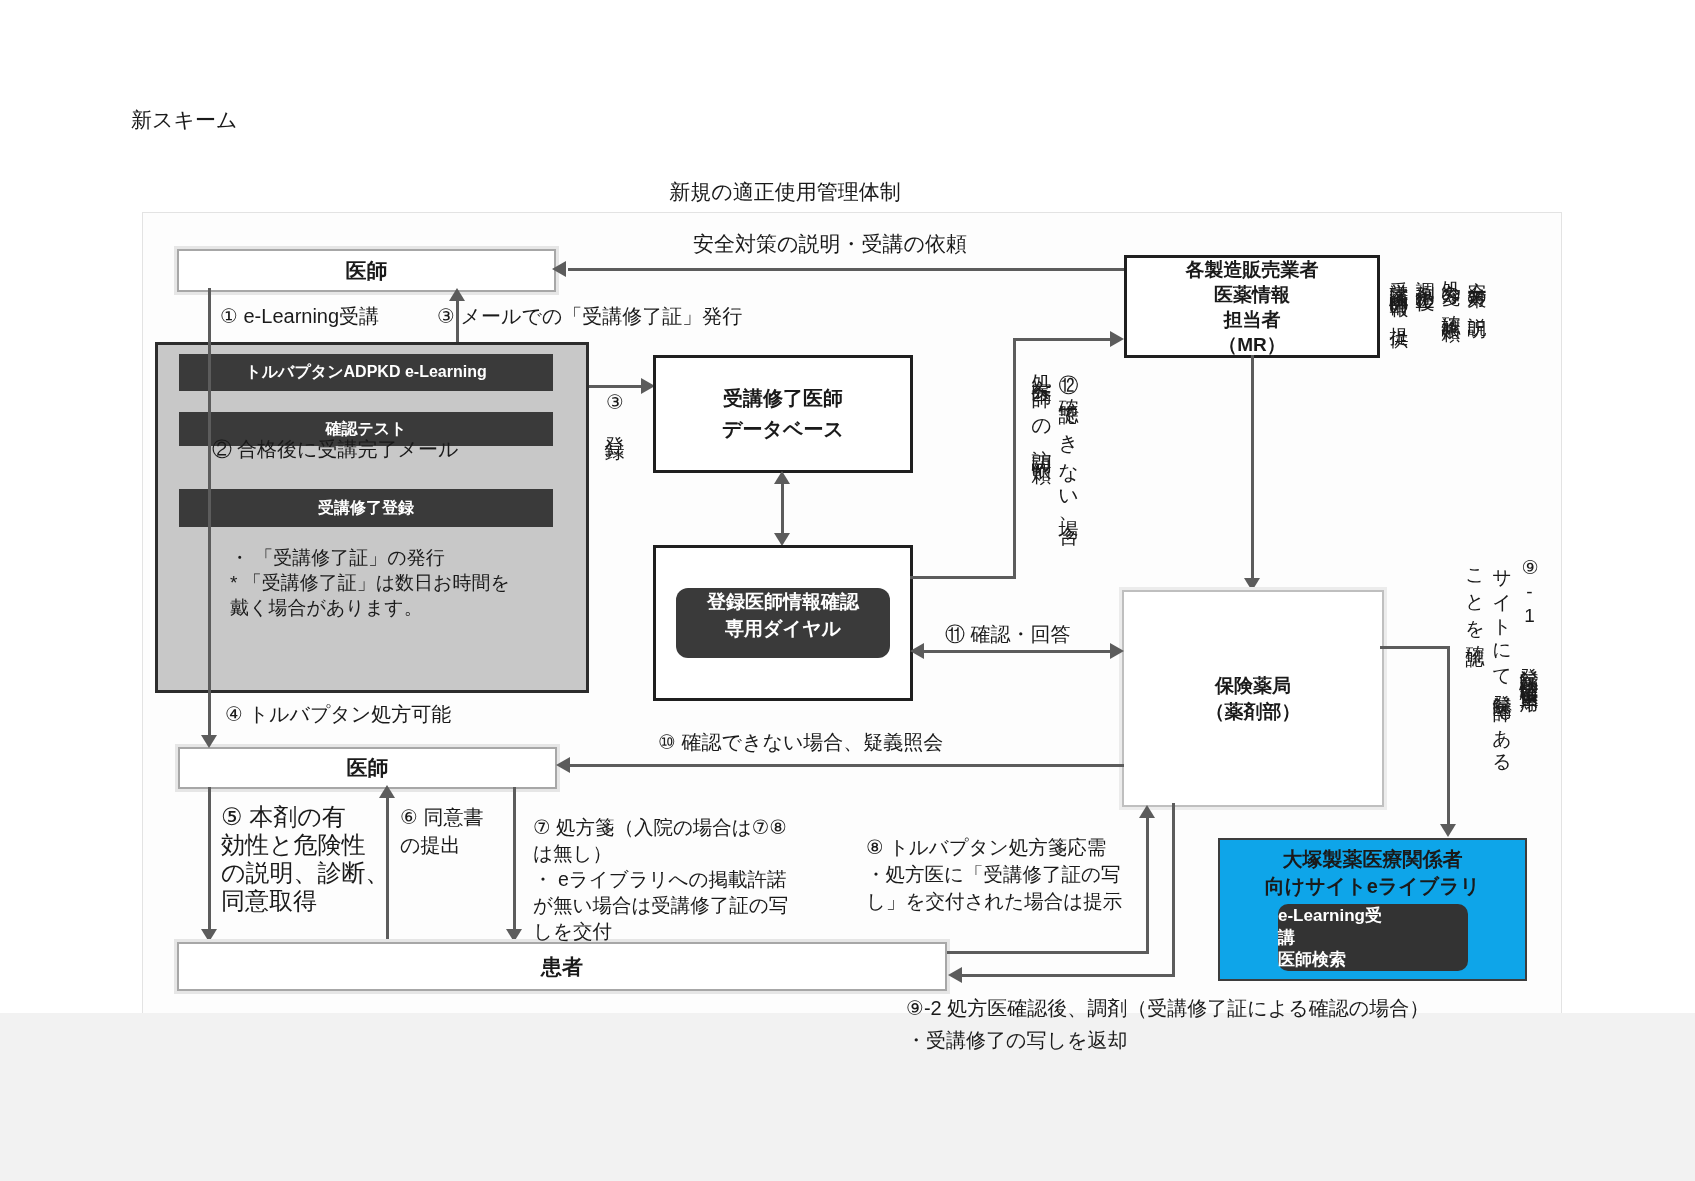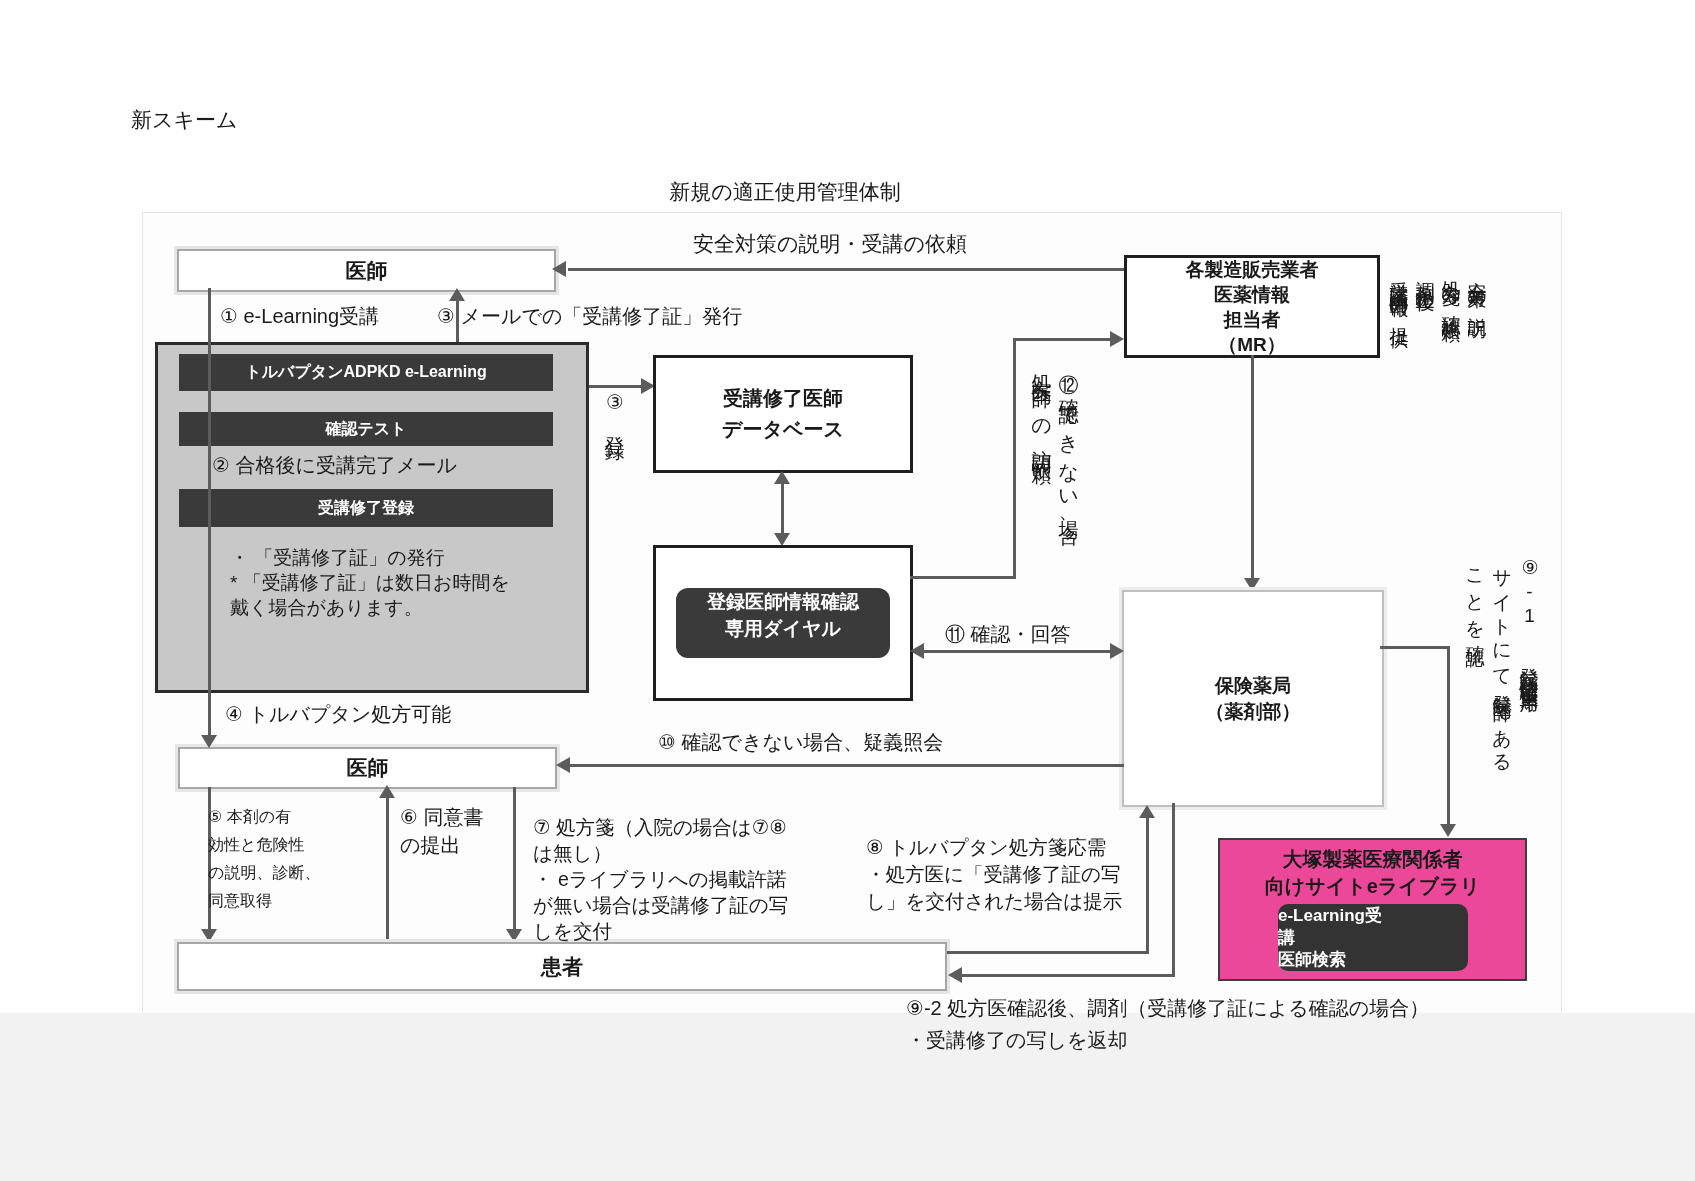--- a/index.html
+++ b/index.html
@@ -58,21 +58,21 @@
   <div class="vline" style="left:456px;top:300px;height:42px;"></div>
   <div class="ah ah-up" style="left:449px;top:288px;"></div>
 
   <div class="gray-panel" style="left:155px;top:342px;width:428px;height:345px;"></div>
   <div class="darkbar" style="left:179px;top:354px;width:374px;height:37px;">
     <span>トルバプタンADPKD e-Learning</span>
   </div>
   <div class="darkbar" style="left:179px;top:412px;width:374px;height:34px;">
     <span>確認テスト</span>
   </div>
-  <div class="lbl" style="left:212px;top:452px;">② 合格後に受講完了メール</div>
+  <div class="lbl" style="left:212px;top:436px;font-family:Liberation Serif, serif;">② 合格後に受講完了メール</div>
   <div class="darkbar" style="left:179px;top:489px;width:374px;height:38px;">
     <span>受講修了登録</span>
   </div>
   <div class="lbl small" style="left:230px;top:545px;">・ 「受講修了証」の発行</div>
   <div class="lbl small" style="left:230px;top:570px;">* 「受講修了証」は数日お時間を</div>
   <div class="lbl small" style="left:230px;top:595px;">戴く場合があります。</div>
 
   <div class="hline" style="left:586px;top:385px;width:58px;"></div>
   <div class="ah ah-right" style="left:641px;top:378px;"></div>
   <div class="vblock" style="left:602px;top:390px;height:120px;font-size:20px;letter-spacing:6px;">
@@ -149,21 +149,21 @@
   <div class="hline" style="left:570px;top:764px;width:554px;"></div>
   <div class="ah ah-left" style="left:556px;top:757px;"></div>
 
   <div class="vline" style="left:208px;top:787px;height:143px;"></div>
   <div class="ah ah-down" style="left:201px;top:929px;"></div>
   <div class="vline" style="left:386px;top:797px;height:145px;"></div>
   <div class="ah ah-up" style="left:379px;top:785px;"></div>
   <div class="vline" style="left:513px;top:787px;height:143px;"></div>
   <div class="ah ah-down" style="left:506px;top:929px;"></div>
 
-  <div class="abs" style="left:208px;top:803px;font-size:16px;line-height:28px;white-space:nowrap;z-index:6;">
+  <div class="abs" style="left:221px;top:803px;font-size:24px;line-height:28px;white-space:nowrap;z-index:6;">
     <div>⑤ 本剤の有</div>
     <div>効性と危険性</div>
     <div>の説明、診断、</div>
     <div>同意取得</div>
   </div>
   <div class="abs" style="left:400px;top:803px;font-size:20px;line-height:28px;white-space:nowrap;z-index:6;">
     <div>⑥ 同意書</div>
     <div>の提出</div>
   </div>
   <div class="abs" style="left:533px;top:814px;font-size:19.5px;line-height:26px;white-space:nowrap;z-index:6;">
@@ -184,21 +184,21 @@
   </div>
 
   <div class="hline" style="left:947px;top:951px;width:202px;"></div>
   <div class="vline" style="left:1146px;top:818px;height:136px;"></div>
   <div class="ah ah-up" style="left:1139px;top:805px;"></div>
 
   <div class="vline" style="left:1172px;top:803px;height:174px;"></div>
   <div class="hline" style="left:962px;top:974px;width:213px;"></div>
   <div class="ah ah-left" style="left:948px;top:967px;"></div>
 
-  <div class="abs" style="left:1218px;top:838px;width:305px;height:139px;background:#ec4899;border:2px solid #3d3d3d;z-index:4;">
+  <div class="abs" style="left:1218px;top:838px;width:305px;height:139px;background:#0ea5e9;border:2px solid #3d3d3d;z-index:4;">
     <div class="center" style="font-weight:bold;font-size:20px;line-height:27px;margin-top:6px;">
       <div>大塚製薬医療関係者</div>
       <div>向けサイトeライブラリ</div>
     </div>
     <div style="position:absolute;left:58px;top:64px;width:190px;height:67px;background:#333;border-radius:10px;color:#fff;display:flex;flex-direction:column;align-items:flex-start;justify-content:center;font-size:17px;line-height:22px;font-weight:bold;">
       <div>e-Learning受</div>
       <div>講</div>
       <div>医師検索</div>
     </div>
   </div>

